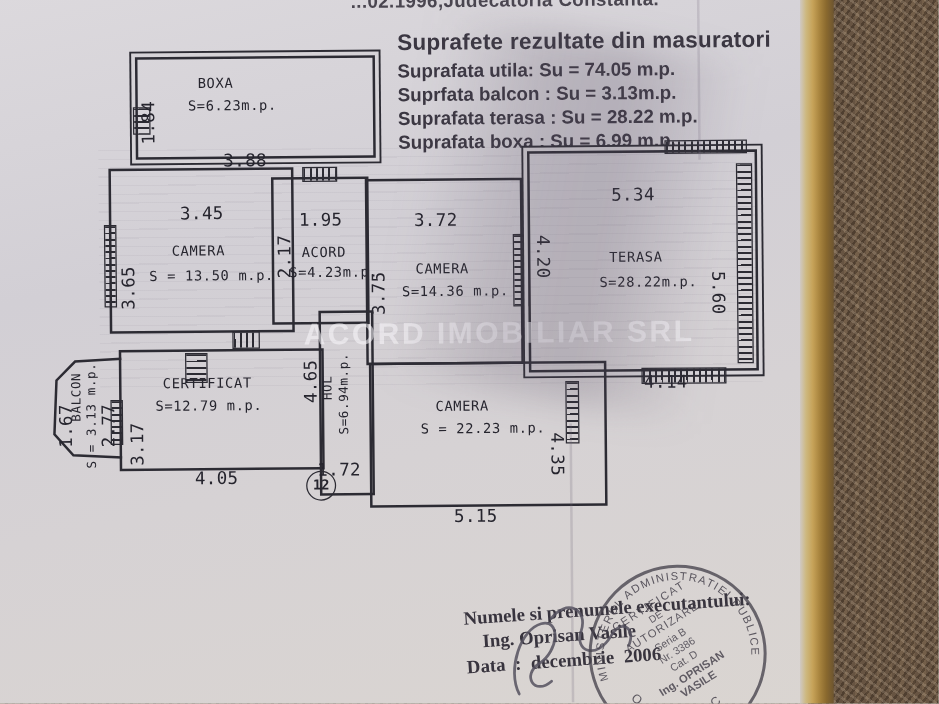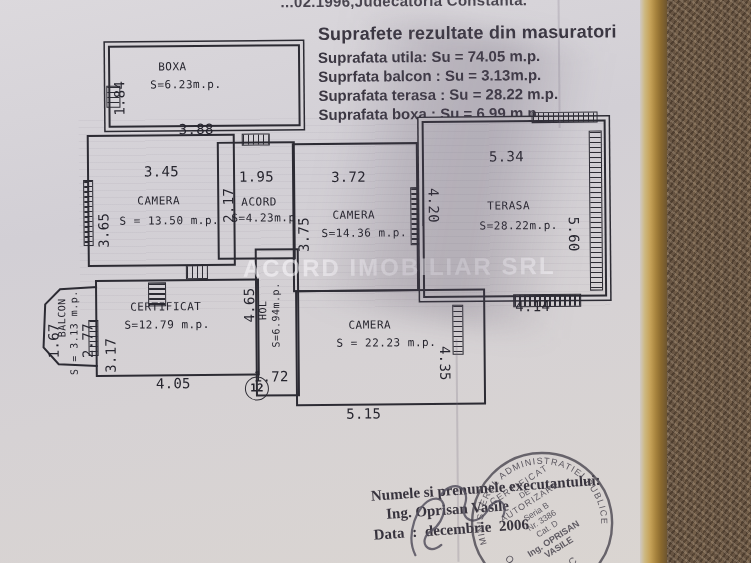--- a/index.html
+++ b/index.html
@@ -134,21 +134,21 @@
       <div class="room" style="left:255px;top:248px;width:40px;height:144px"></div>
       <div class="lbl dim v" style="left:242px;top:266px">4.65</div>
       <div class="lbl v" style="left:257px;top:300px;font-size:10px">HOL</div>
       <div class="lbl v" style="left:270px;top:282px;font-size:10px">S=6.94m.p.</div>
       <div class="lbl dim" style="left:253px;top:348px">1.72</div>
 
       <div class="room" style="left:295px;top:290px;width:186px;height:112px"></div>
       <div class="hatch-v" style="left:452px;top:306px;width:9px;height:48px"></div>
       <div class="lbl" style="left:348px;top:320px">CAMERA</div>
       <div class="lbl" style="left:336px;top:338px">S = 22.23 m.p.</div>
-      <div class="lbl dim" style="left:345px;top:386px">5.15</div>
+      <div class="lbl dim" style="left:362px;top:386px">5.15</div>
       <div class="lbl dim vd" style="left:436px;top:326px">4.35</div>
 
       <div class="apt-circle">12</div>
 
       <div class="watermark">ACORD IMOBILIAR SRL</div>
 
       <div class="footer">
         <div class="f1">Numele si prenumele executantului:</div>
         <div class="f2">Ing. Oprisan Vasile</div>
         <div class="f3">Data :  decembrie 2006</div>

